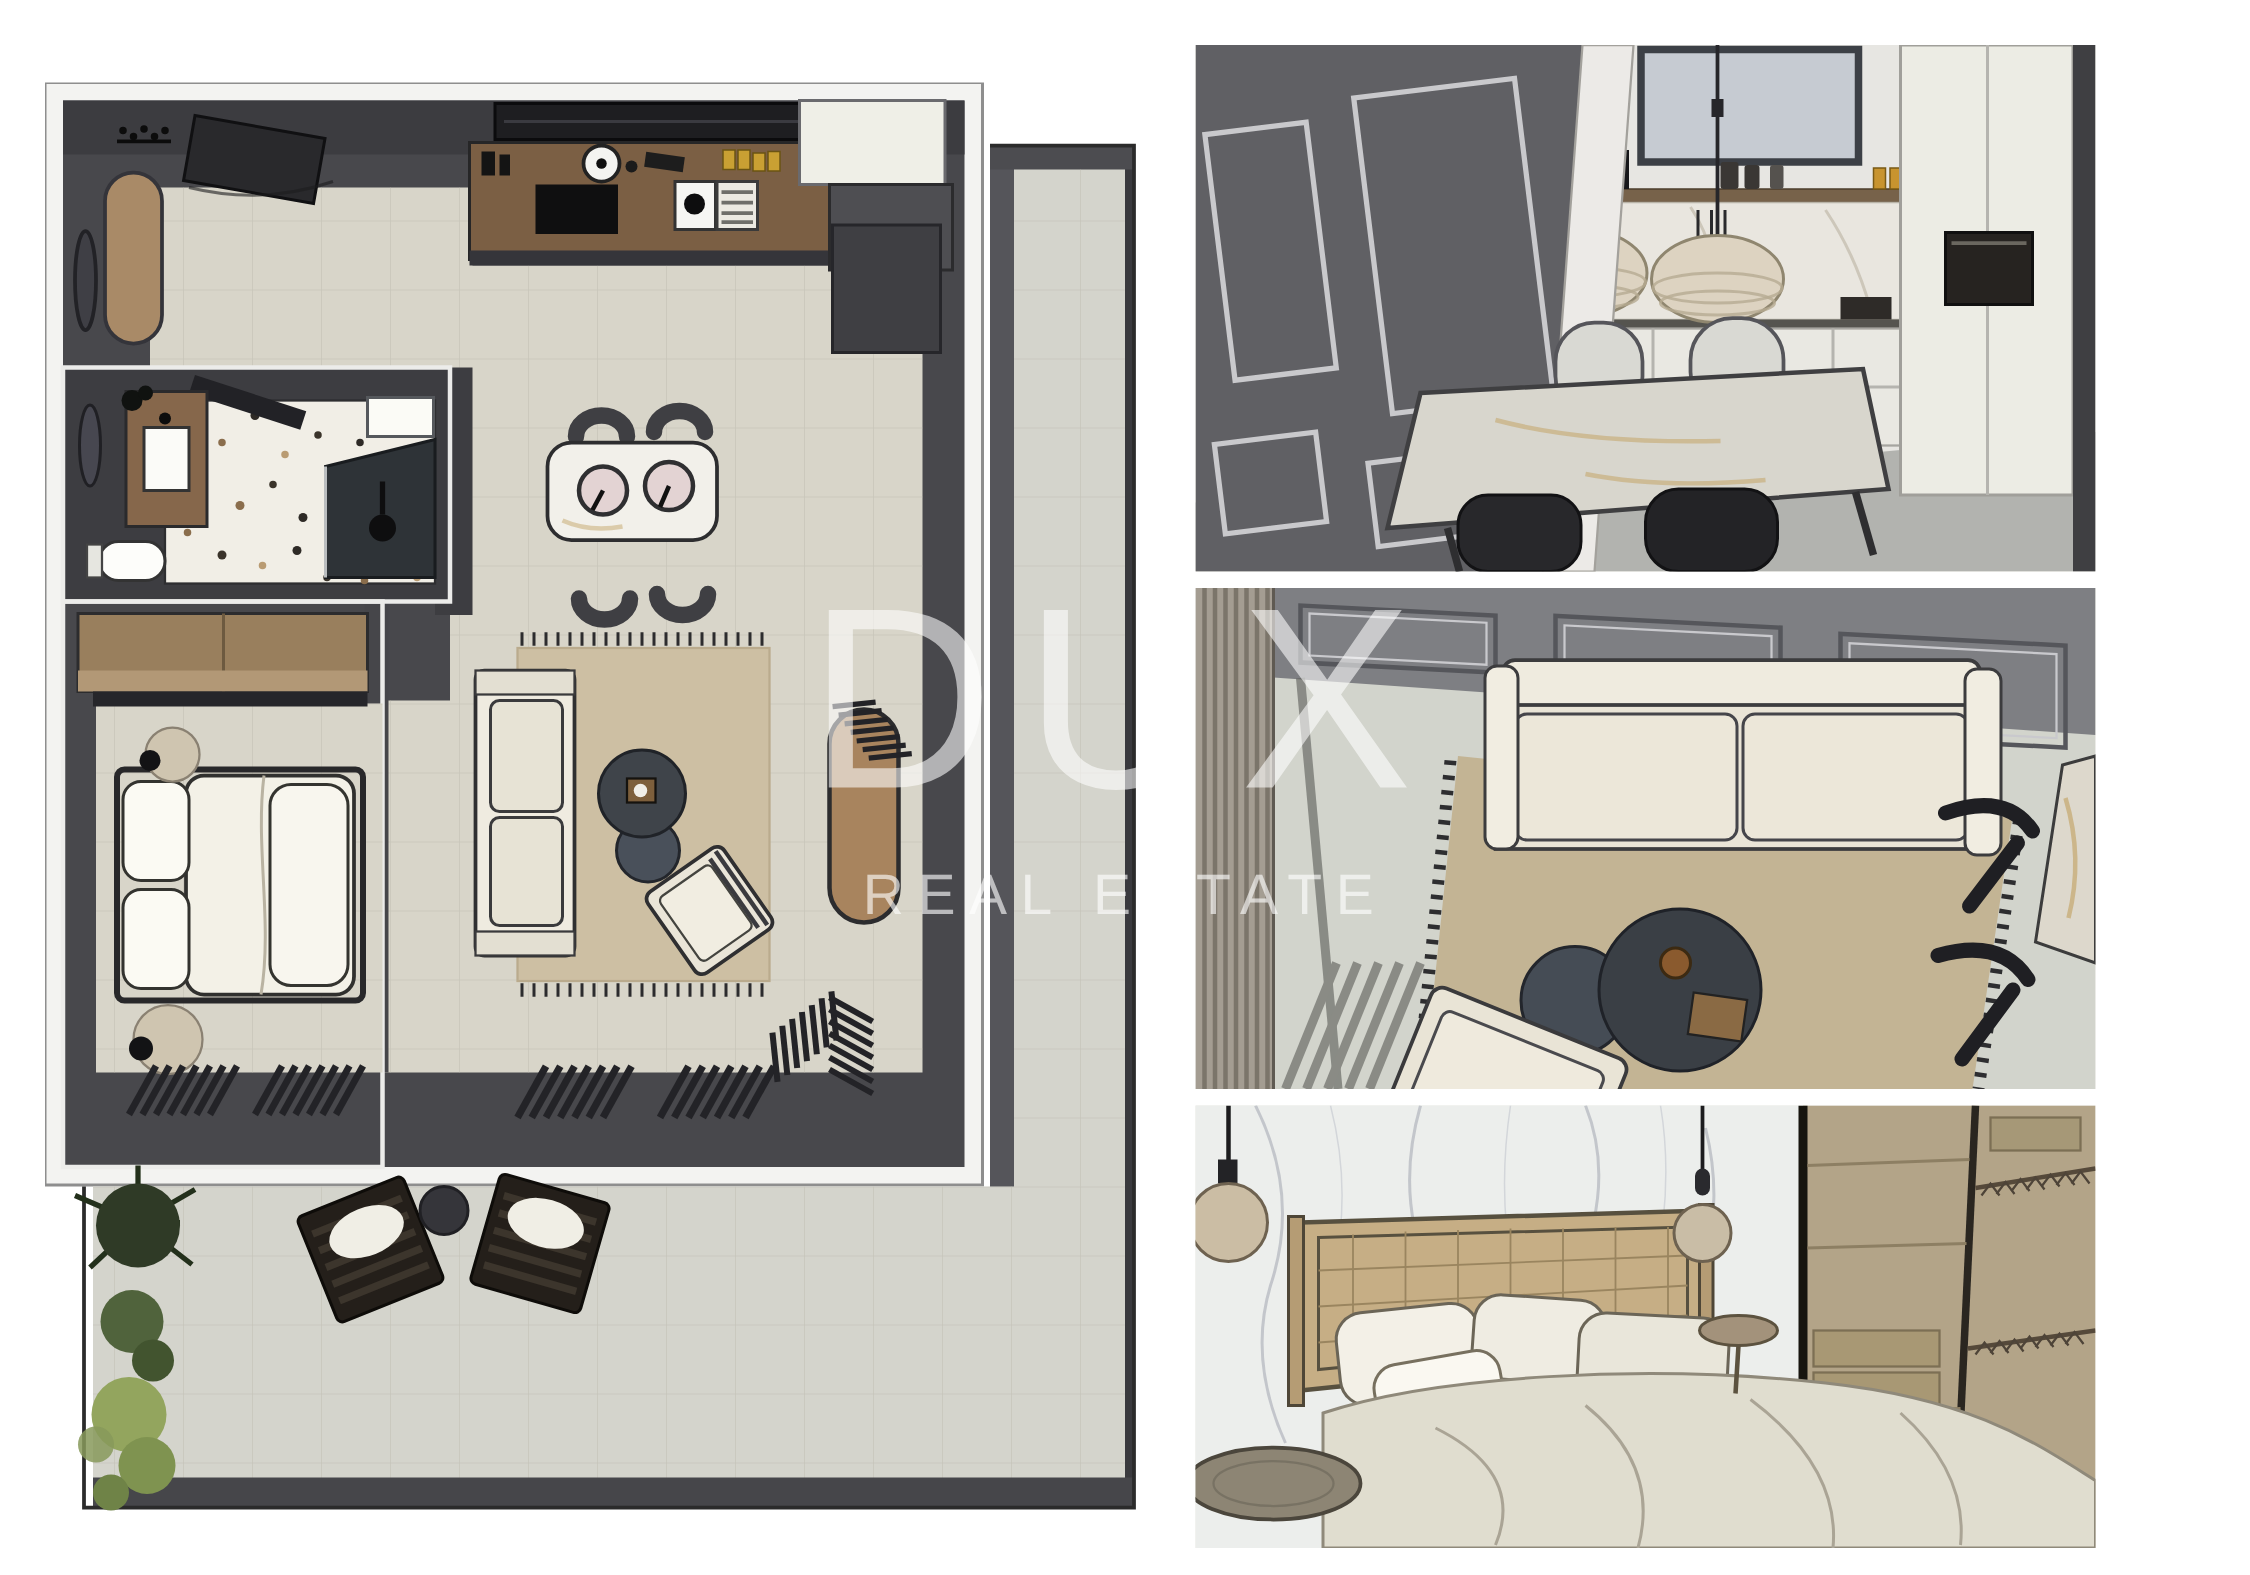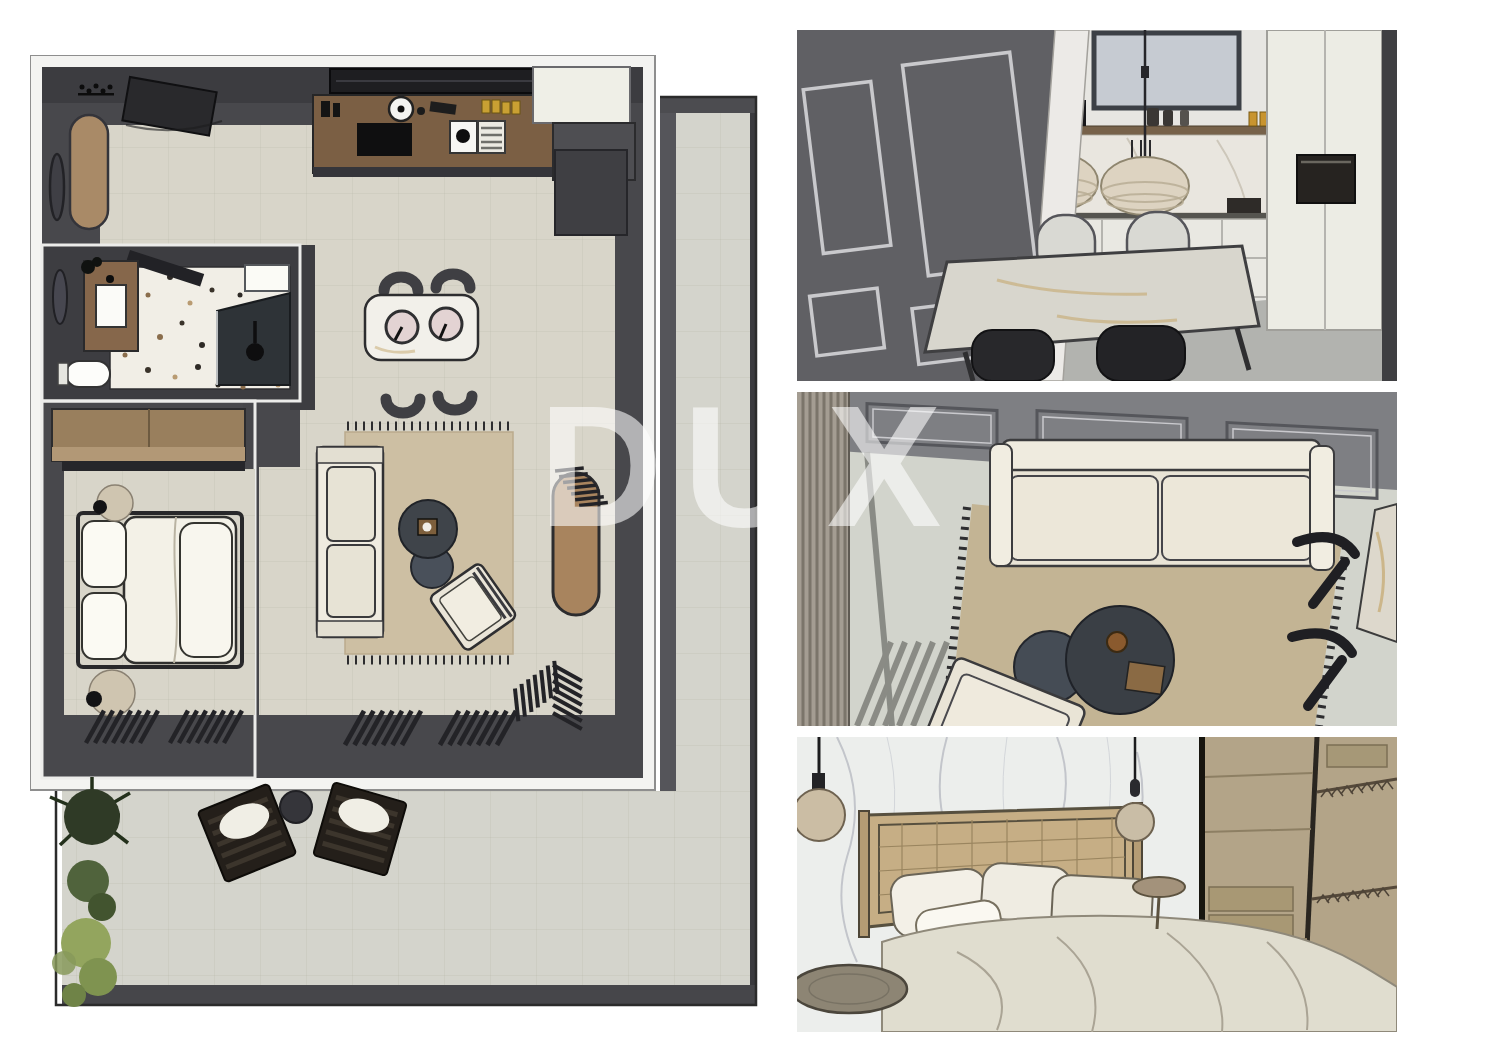--- a/index.html
+++ b/index.html
@@ -6,21 +6,21 @@
   .page{position:relative;width:1500px;height:1050px;background:#ffffff;overflow:hidden;
         font-family:"Liberation Sans", sans-serif;}
   .floorplan{position:absolute;left:30px;top:55px;width:730px;height:955px;}
   .render{position:absolute;left:797px;width:600px;background:#e8e8e4;}
   .render svg{display:block;}
   .p1{top:30px;height:351px;}
   .p2{top:392px;height:334px;}
   .p3{top:737px;height:295px;}
   .watermark{position:absolute;left:470px;top:380px;width:560px;text-align:center;
              pointer-events:none;z-index:50;}
-  .wm-main{font-size:172px;font-weight:700;letter-spacing:20px;line-height:1;
+  .wm-main{font-size:172px;font-weight:400;letter-spacing:20px;line-height:1;
            color:rgba(255,255,255,0.58);}
   .wm-sub{margin-top:24px;font-size:38px;font-weight:400;letter-spacing:9px;
           color:rgba(255,255,255,0.62);}
 </style>
 </head>
 <body>
 
 <div class="page">
 
   <div class="floorplan">
@@ -512,15 +512,16 @@
     </g>
     <ellipse cx="362" cy="150" rx="26" ry="10" fill="#a3927b" stroke="#5c523f" stroke-width="2"></ellipse>
     <line x1="362" y1="160" x2="360" y2="192" stroke="#5c523f" stroke-width="3"></line>
     <ellipse cx="52" cy="252" rx="58" ry="24" fill="#8d8574" stroke="#4b463c" stroke-width="2.5"></ellipse>
     <ellipse cx="52" cy="252" rx="40" ry="15" fill="none" stroke="#6f6a5c" stroke-width="1.5" opacity="0.7"></ellipse>
   </svg>
   </div>
 
   <div class="watermark">
     <div class="wm-main">DUX</div>
+    <div class="wm-sub">REAL ESTATE</div>
   </div>
 
 </div>
 
 </body></html>

